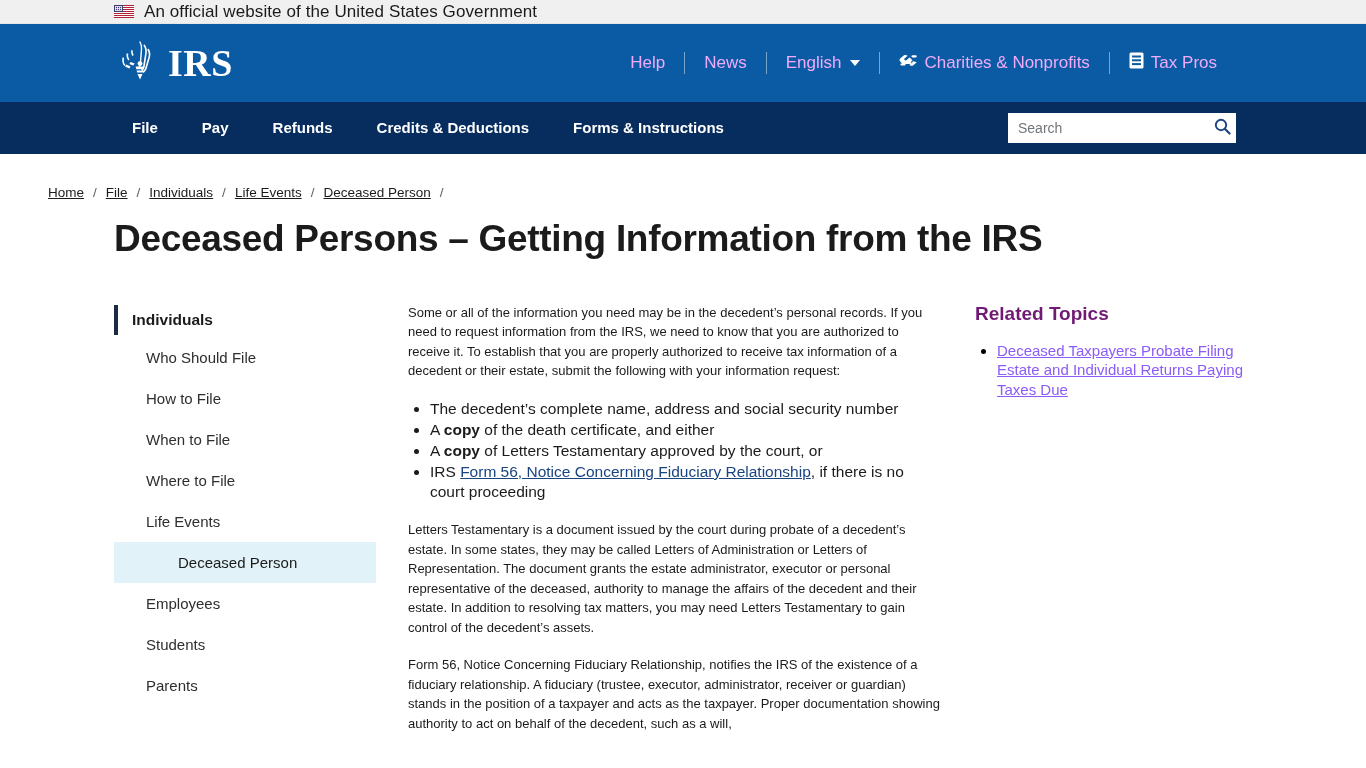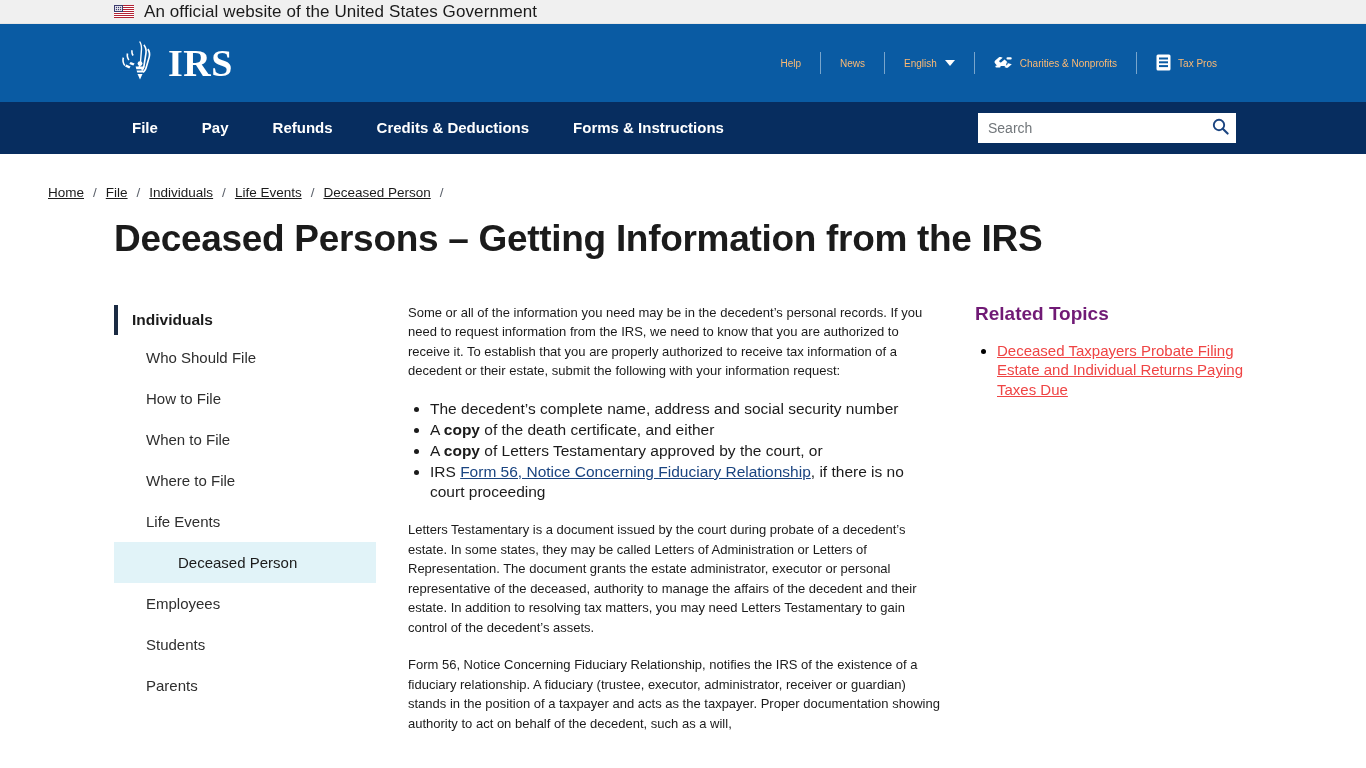--- a/index.html
+++ b/index.html
@@ -92,22 +92,22 @@
 
   .util-nav {
     margin-left: auto;
     margin-right: 130px;
     display: flex;
     align-items: center;
     height: 100%;
     gap: 0;
   }
   .util-link {
-    color: #fdba74;
-    font-size: 10px;
+    color: #f0abfc;
+    font-size: 17px;
     text-decoration: none;
     padding: 0 19px;
     display: flex;
     align-items: center;
     gap: 7px;
     white-space: nowrap;
   }
   .util-sep {
     width: 1px;
     height: 22px;
@@ -142,21 +142,21 @@
     text-decoration: none;
     padding: 0 22px;
     line-height: 52px;
     white-space: nowrap;
   }
   .mainnav-item:first-child { padding-left: 18px; }
 
   .search-wrap {
     margin-left: auto;
     margin-right: 130px;
-    width: 258px;
+    width: 228px;
     height: 30px;
     background: #ffffff;
     display: flex;
     align-items: center;
     position: relative;
   }
   .search-input {
     border: 0;
     outline: 0;
     flex: 1;
@@ -296,21 +296,21 @@
   .rail ul {
     margin: 0;
     padding-left: 22px;
   }
   .rail li {
     font-size: 15px;
     line-height: 1.33;
     margin-bottom: 8px;
   }
   .rail a {
-    color: #ef4444;
+    color: #8b5cf6;
     text-decoration: underline;
   }
 </style>
 </head>
 <body>
 
 <div class="gov-banner">
   <span class="flag-icon">
     <span class="stripes"></span>
       <span class="canton"></span>

